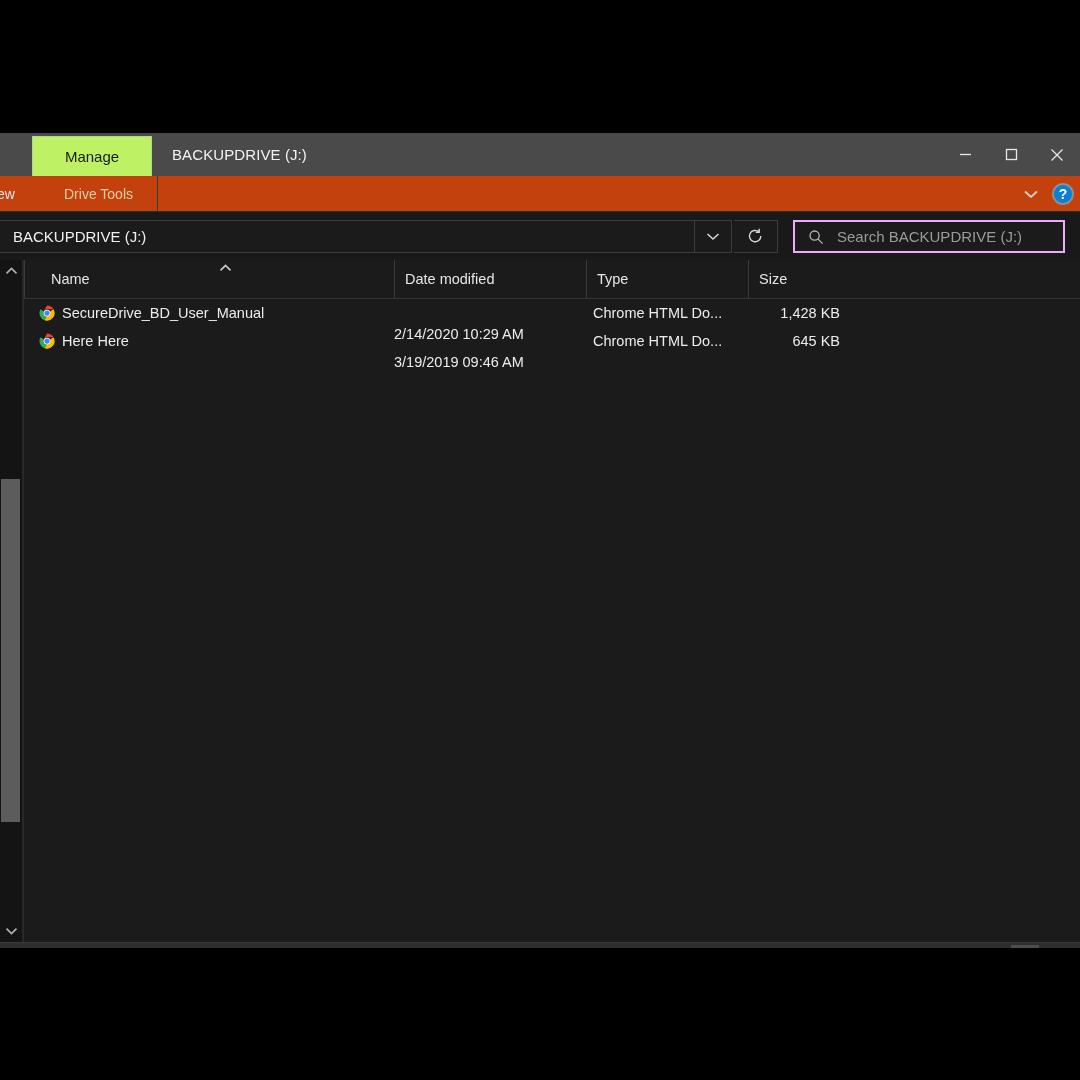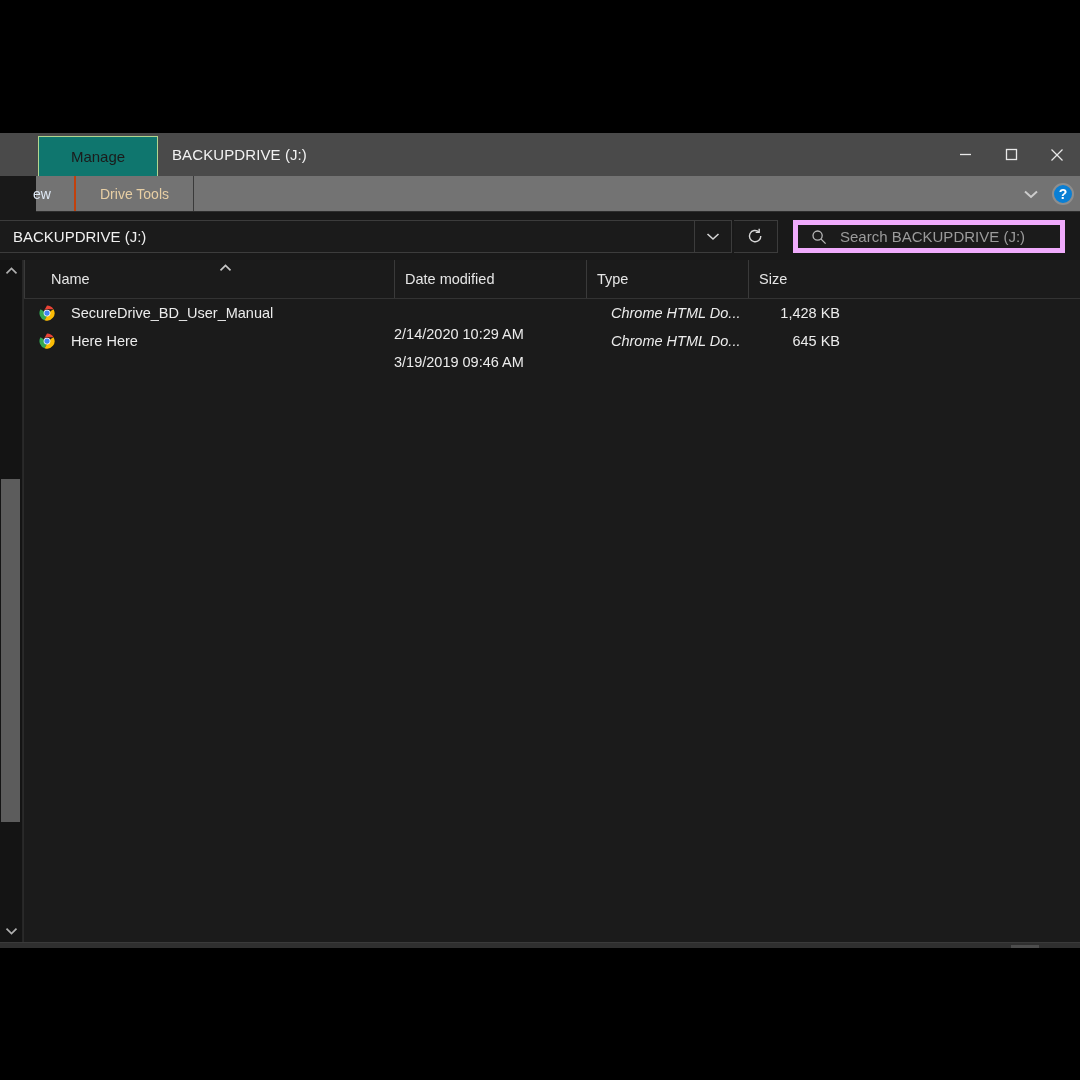--- a/index.html
+++ b/index.html
@@ -34,25 +34,25 @@
   .titlebar {
     position: relative;
     height: 43px;
     background: #4a4a4a;
     display: flex;
     align-items: stretch;
   }
 
   .tab-manage {
     position: absolute;
-    left: 38px;
+    left: 32px;
     top: 3px;
     width: 120px;
     height: 40px;
-    background: #0f766e;
+    background: #bef264;
     color: #1b1b1b;
     font-size: 15px;
     display: flex;
     align-items: center;
     justify-content: center;
     box-sizing: border-box;
     border: 1px solid #b3d68f;
     border-bottom: none;
   }
 
@@ -81,23 +81,22 @@
     display: flex;
     align-items: center;
     justify-content: center;
   }
   .winbtn svg { display: block; }
 
   
   .ribbonrow {
     position: relative;
     height: 35px;
-    background: #737373;
+    background: #c2410c;
     border-bottom: 1px solid #2d2d2d;
-    margin-left: 36px;
   }
   .rib-tab {
     position: absolute;
     top: 0;
     height: 35px;
     display: flex;
     align-items: center;
     justify-content: center;
     font-size: 14px;
     box-sizing: border-box;
@@ -194,21 +193,21 @@
     justify-content: center;
     background: #1b1b1b;
   }
 
   .searchbox {
     position: absolute;
     left: 793px;
     top: 8px;
     width: 272px;
     height: 33px;
-    border: 5px solid #f0abfc;
+    border: 2px solid #f0abfc;
     box-sizing: border-box;
     background: #1b1b1b;
     display: flex;
     align-items: center;
   }
   .search-ico {
     width: 42px;
     display: flex;
     align-items: center;
     justify-content: center;
@@ -309,23 +308,23 @@
     height: 28px;
     display: flex;
     align-items: center;
     font-size: 14.5px;
     color: #ececec;
     cursor: default;
   }
 
   .cell { position: absolute; white-space: nowrap; overflow: hidden; }
   .cell-icon { left: 14px; top: 5px; width: 18px; height: 18px; }
-  .cell-name { left: 38px; margin-left: 9px; }
+  .cell-name { left: 38px; }
   .cell-date { left: 370px; margin-top: 42px; }
-  .cell-type { left: 587px; font-style: italic; }
+  .cell-type { left: 569px; }
   .cell-size { left: 724px; width: 92px; text-align: right; }
 
   
   .statusbar {
     position: relative;
     height: 34px;
     background: #2f2f2f;
     border-top: 1px solid #3a3a3a;
     border-bottom: 1px solid #4a4a4a;
   }

